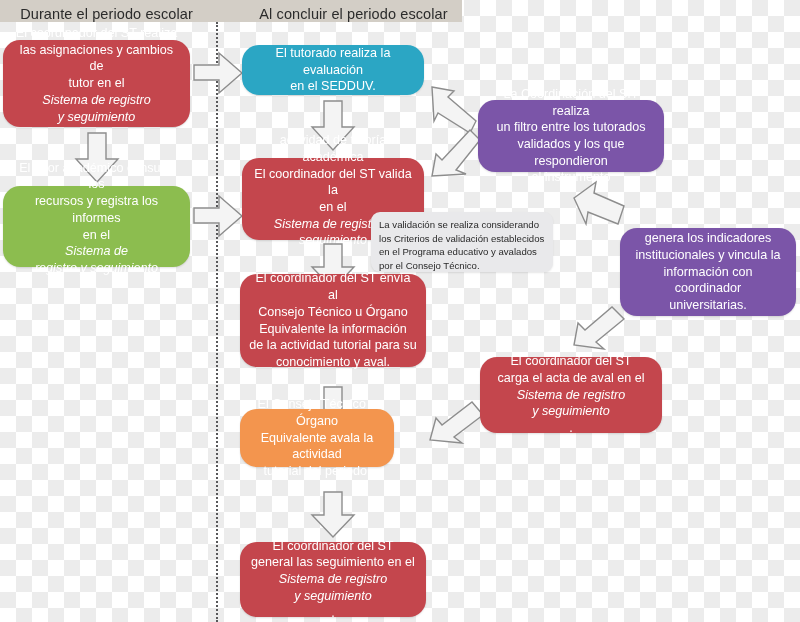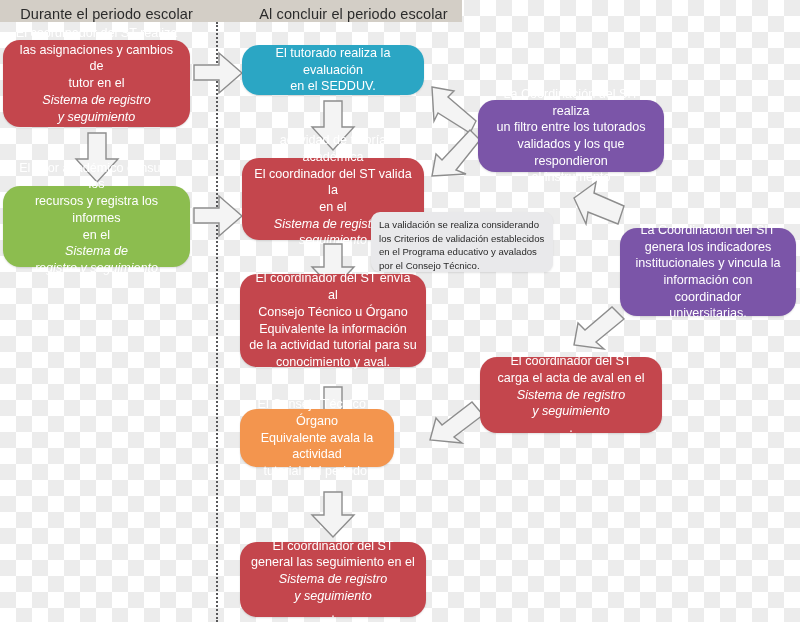--- a/index.html
+++ b/index.html
@@ -217,21 +217,20 @@
   </div>
 
   <div class="arrow" style="left:570px;top:180px;">
     <svg width="60" height="62" viewBox="0 0 60 62">
         <path d="M4 18 L26 2 L24 13 L54 26 L48 44 L18 32 L16 44 Z"></path>
       </svg>
   </div>
 
   <div class="node purple" style="left:620px;top:228px;width:176px;height:88px;">
     <div>
-      <span>La Coordinación del SIT</span>
       <span>genera los indicadores</span>
       <span>institucionales y vincula la</span>
       <span>información con coordinador</span>
       <span>universitarias.</span>
     </div>
   </div>
 
   <div class="arrow" style="left:572px;top:305px;">
     <svg width="56" height="56" viewBox="0 0 56 56">
         <path d="M2 40 L6 18 L13 25 L40 2 L52 14 L24 37 L32 44 Z"></path>

